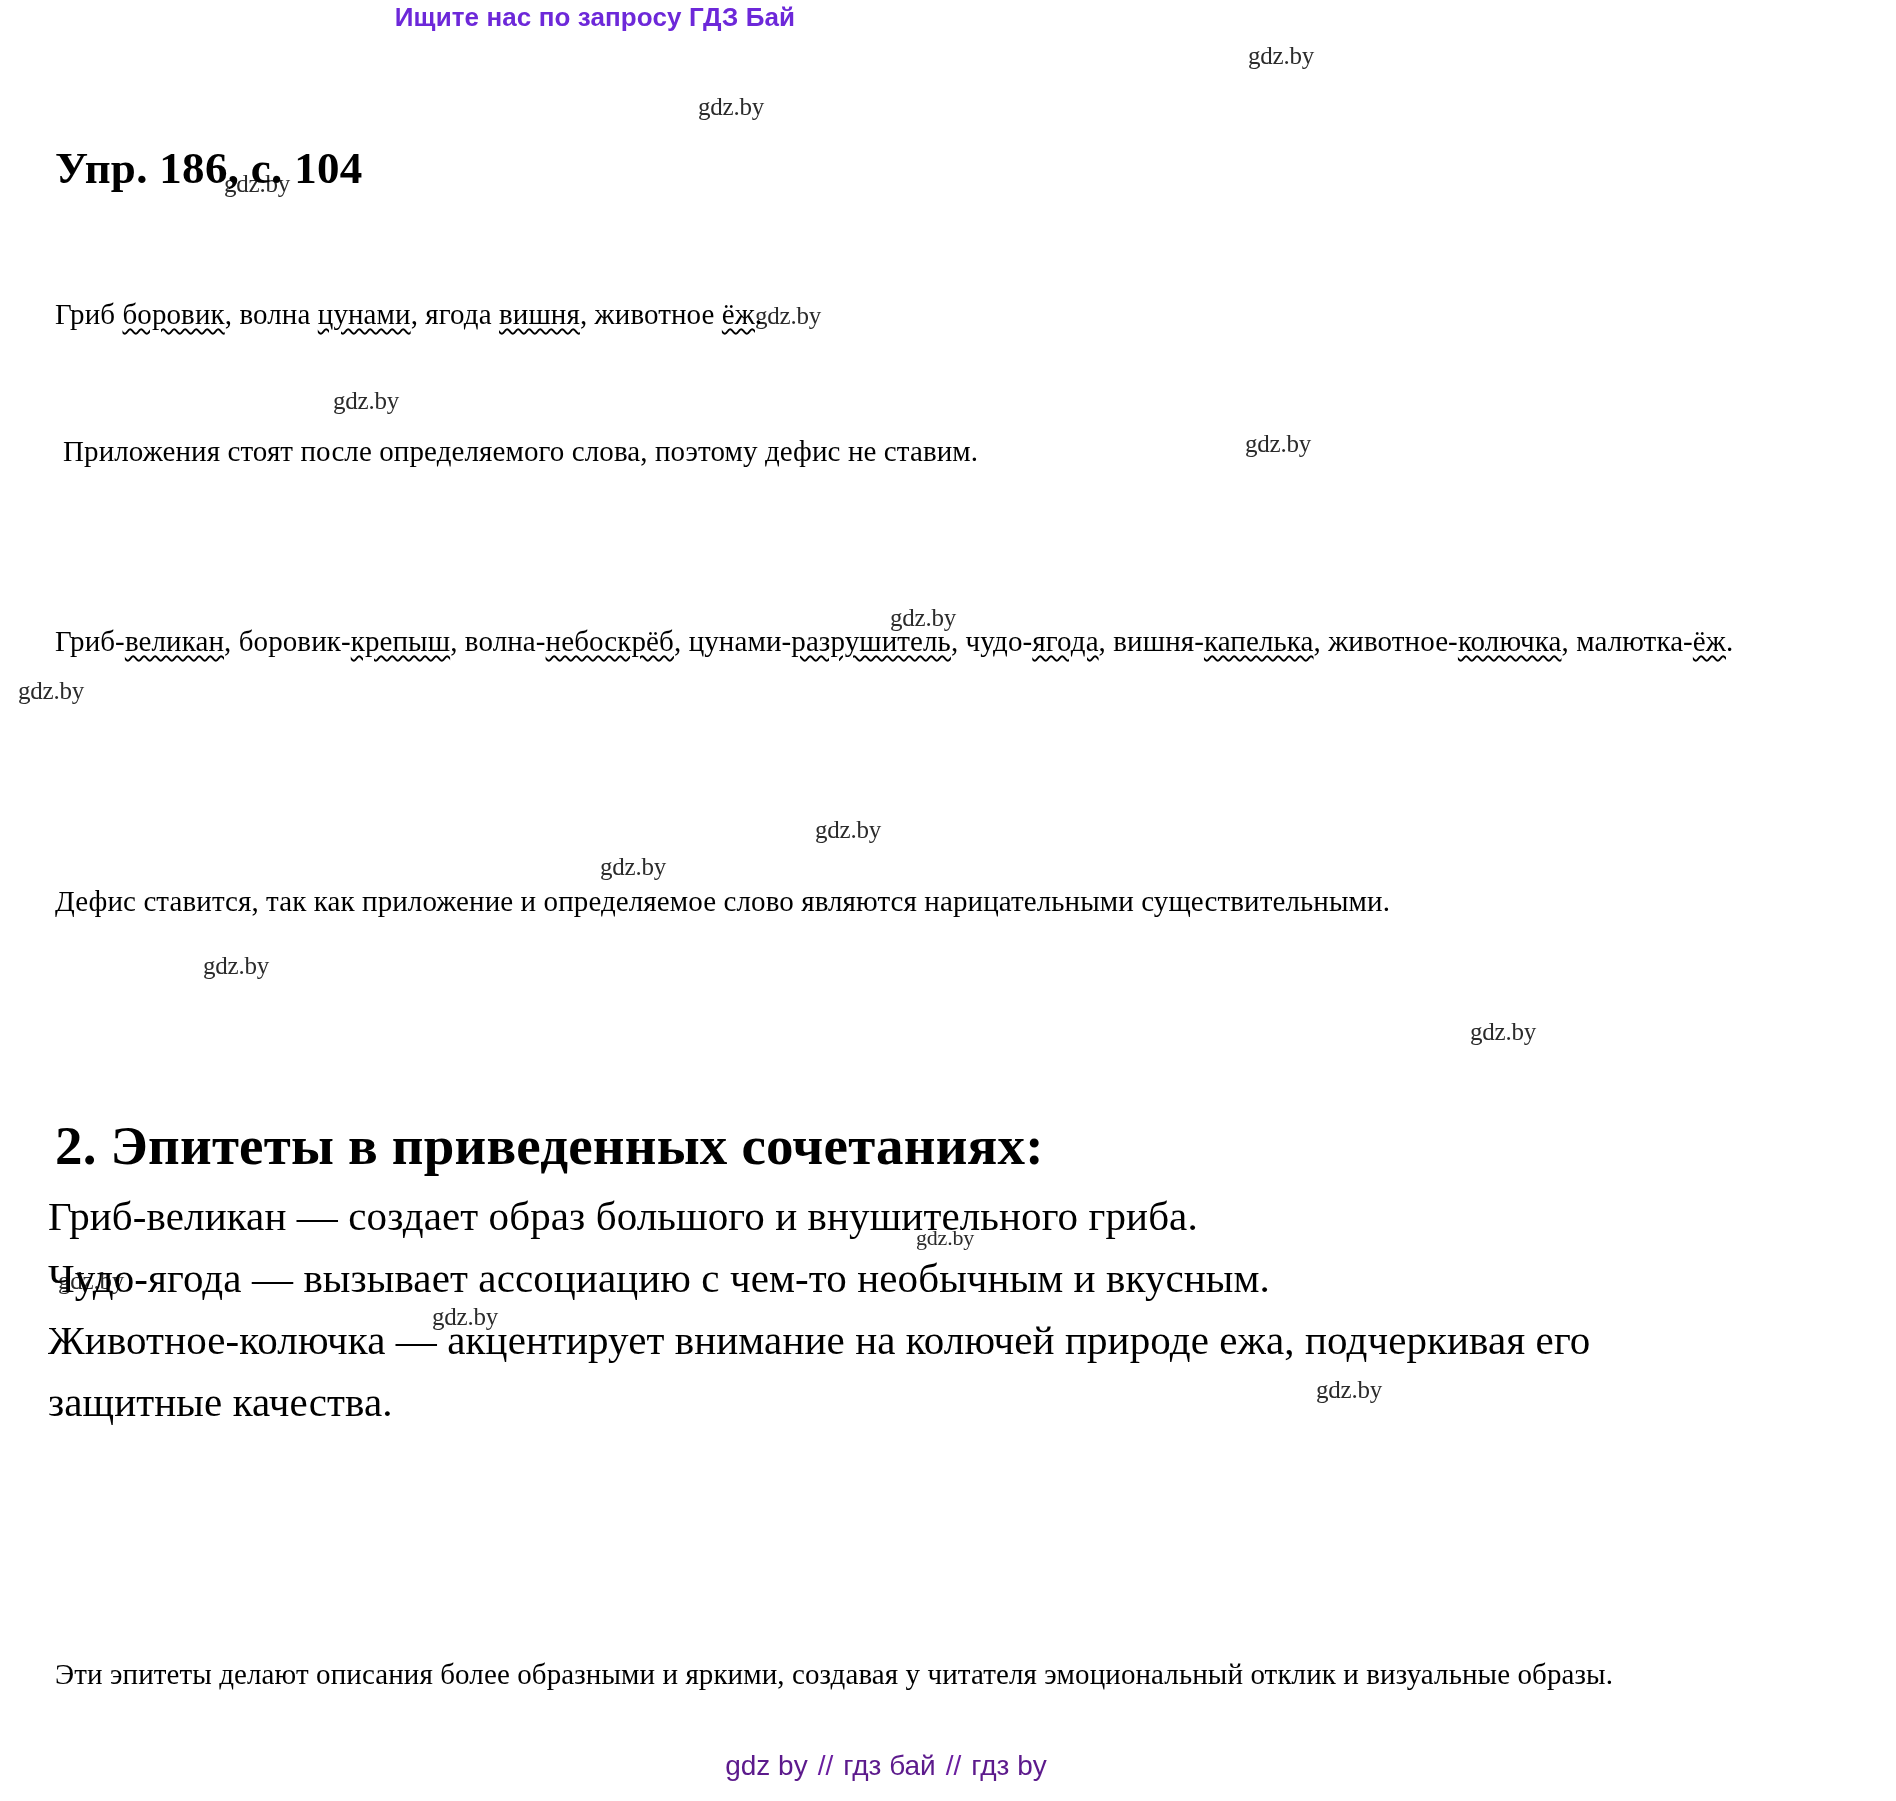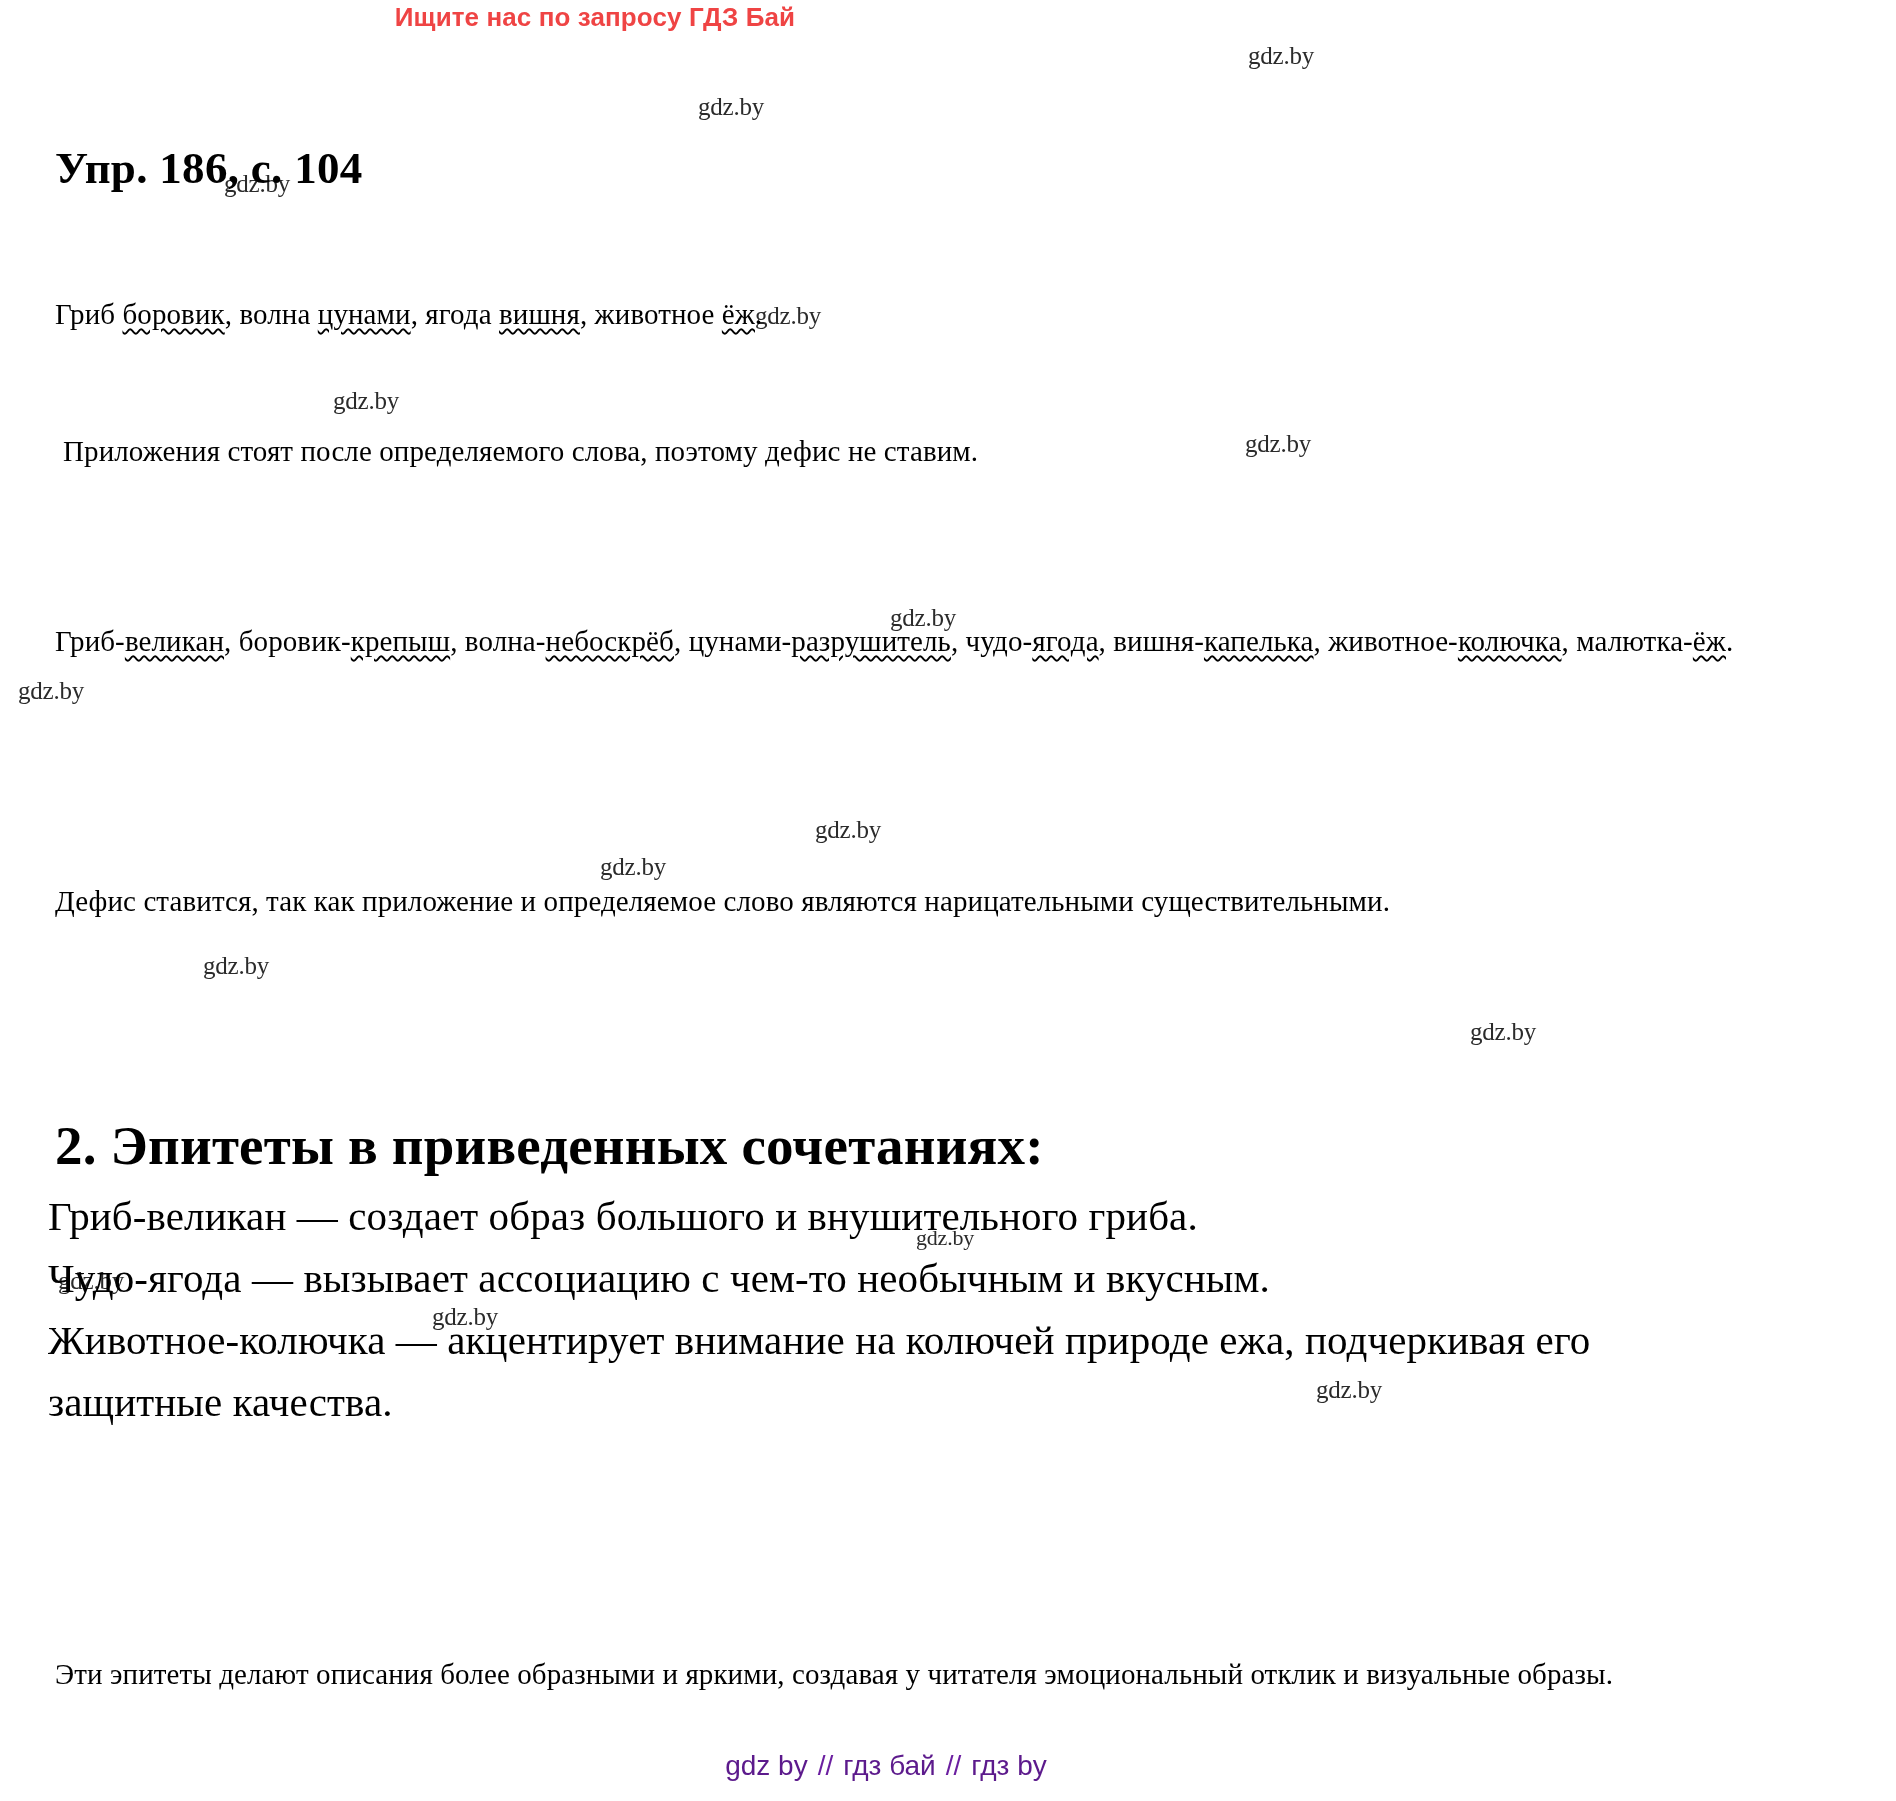--- a/index.html
+++ b/index.html
@@ -112,21 +112,21 @@
     font-family: "Liberation Sans", "DejaVu Sans", sans-serif;
     font-size: 28px;
     color: #5c1a8c;
     white-space: nowrap;
   }
   .footer .sep { color: #6b1fa0; padding: 0 10px; }
 </style>
 </head>
 <body>
 
-<div class="promo-banner" style="color: #ef4444;">
+<div class="promo-banner" style="color: #6d28d9;">
   <span>Ищите нас по запросу ГДЗ Бай</span>
 </div>
 
 <div id="watermark-layer">
     <div class="wm" style="left: 1248px; top: 42px; font-size: 25px;">gdz.by</div>
     <div class="wm" style="left: 698px; top: 93px; font-size: 25px;">gdz.by</div>
     <div class="wm" style="left: 224px; top: 170px; font-size: 25px;">gdz.by</div>
     <div class="wm" style="left: 755px; top: 302px; font-size: 25px;">gdz.by</div>
     <div class="wm" style="left: 333px; top: 387px; font-size: 25px;">gdz.by</div>
     <div class="wm" style="left: 1245px; top: 430px; font-size: 25px;">gdz.by</div>

